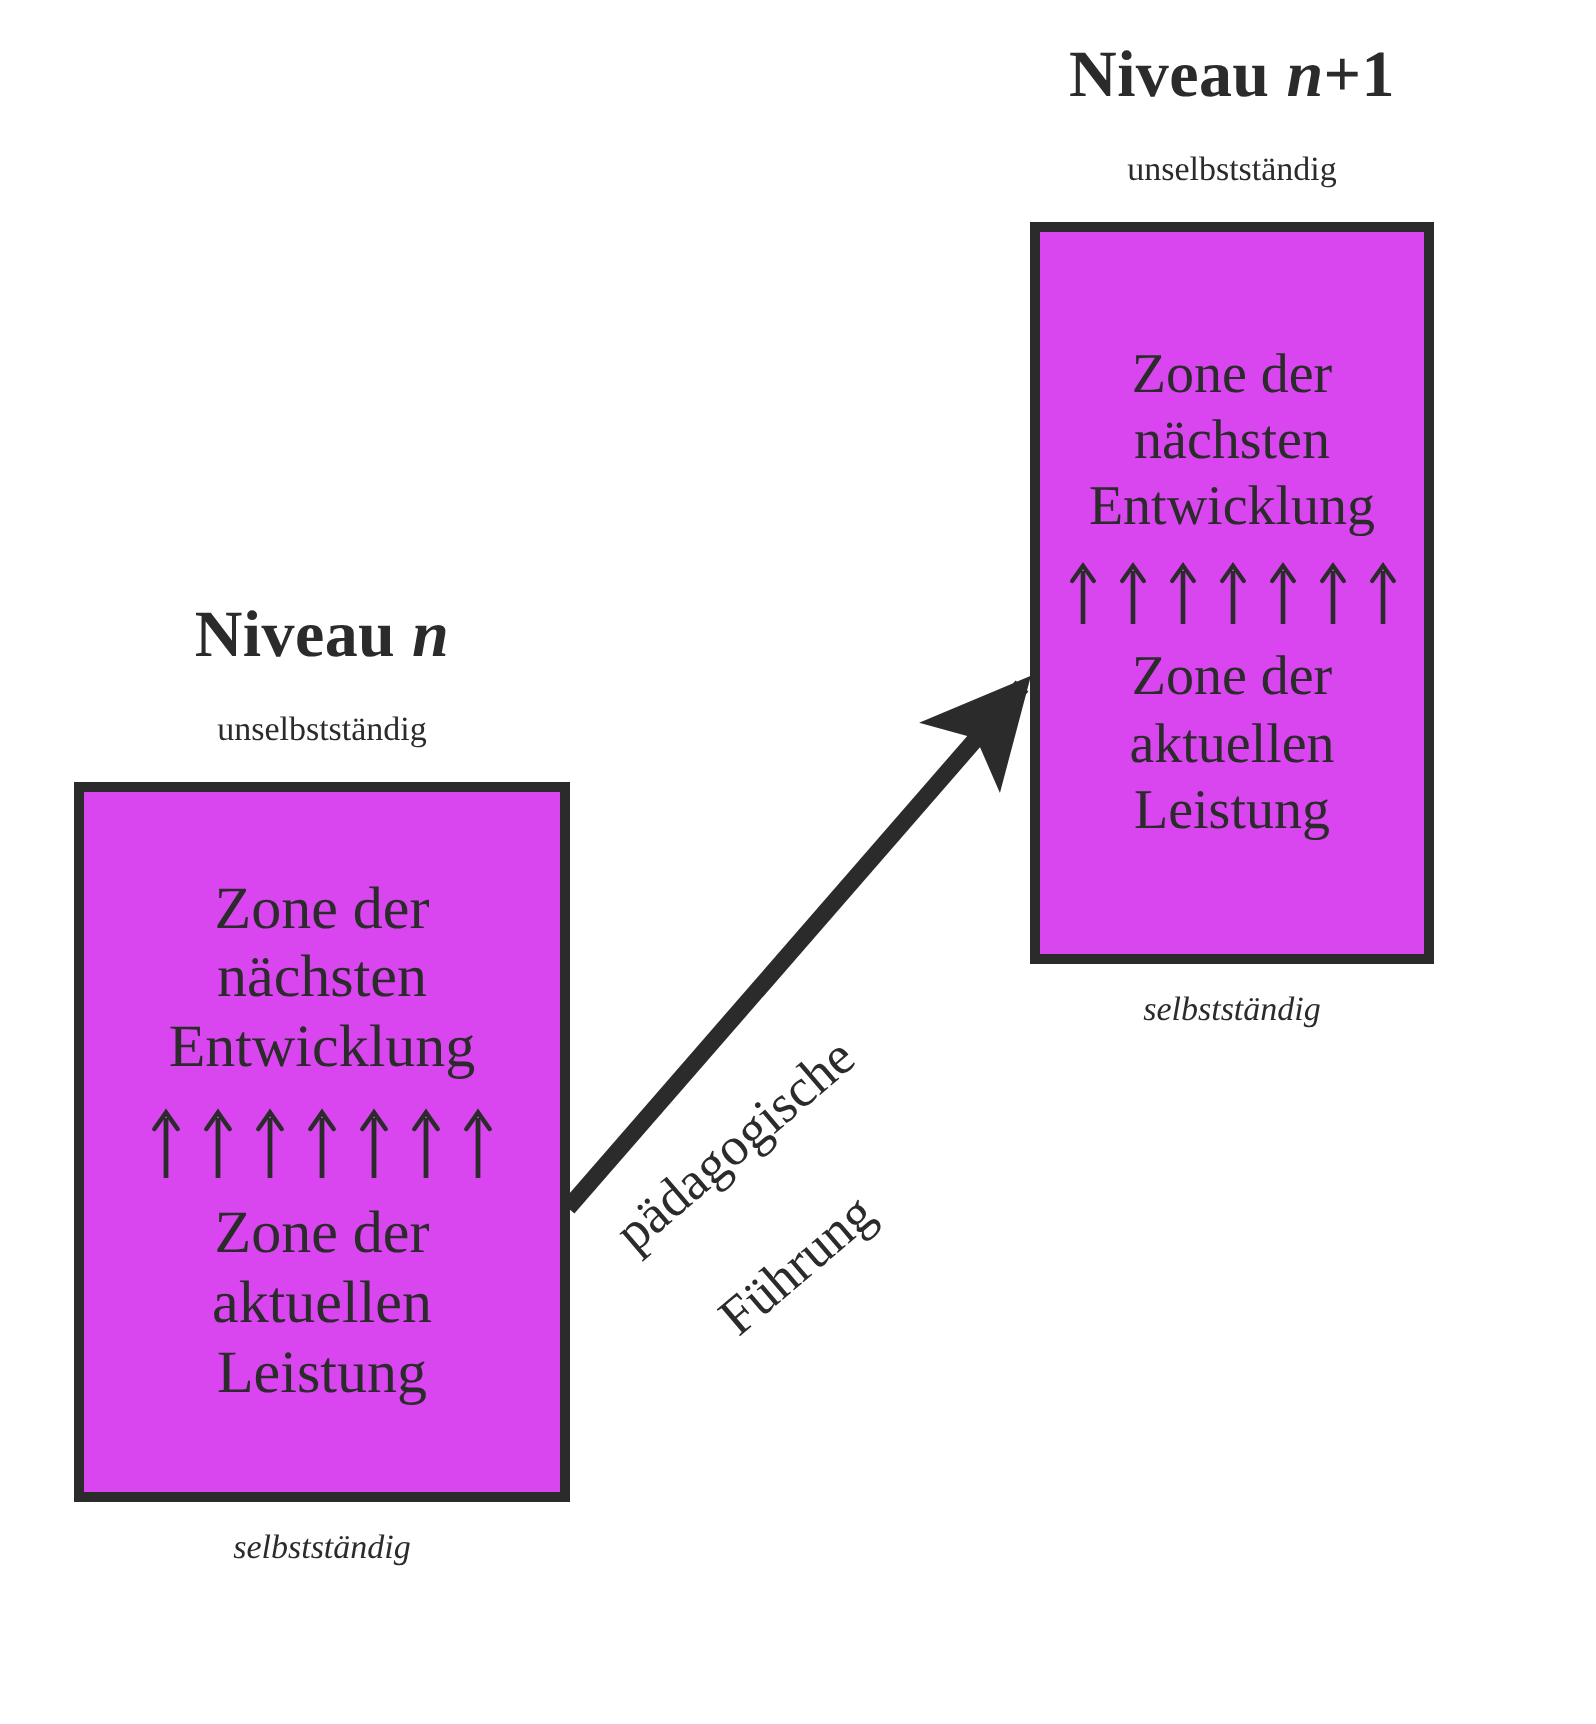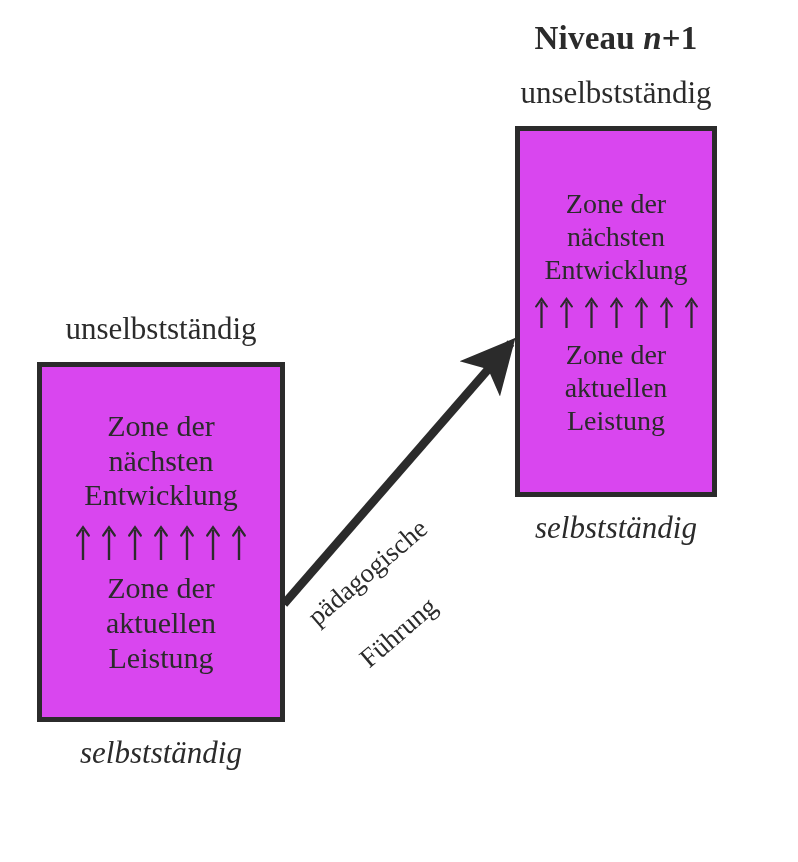--- a/index.html
+++ b/index.html
@@ -46,23 +46,23 @@
     line-height: 1.1;
     letter-spacing: 0.2px;
     margin: 0 0 20px 0;
     white-space: nowrap;
   }
   .level-title .it {
     font-style: italic;
   }
 
   .edge-label {
-    font-size: 31px;
+    font-size: 17px;
     line-height: 1.1;
-    margin: 12px;
+    margin: 0;
     white-space: nowrap;
   }
   .edge-label.top {
     margin-bottom: 16px;
   }
   .edge-label.bottom {
     margin-top: 14px;
     font-style: italic;
   }
 
@@ -146,20 +146,21 @@
     transform: rotate(-40.5deg);
   }
 </style>
 </head>
 <body>
 
 <div class="stage">
 
   <div class="level level-n">
 
+    <div class="level-title"><span>Niveau </span><span class="it">n</span><span></span></div>
 
     <div class="edge-label top">unselbstständig</div>
 
     <div class="zone-box box-n">
 
       <div class="zone-text">
         <span class="line">Zone der</span>
         <span class="line">nächsten</span>
         <span class="line">Entwicklung</span>
       </div>

